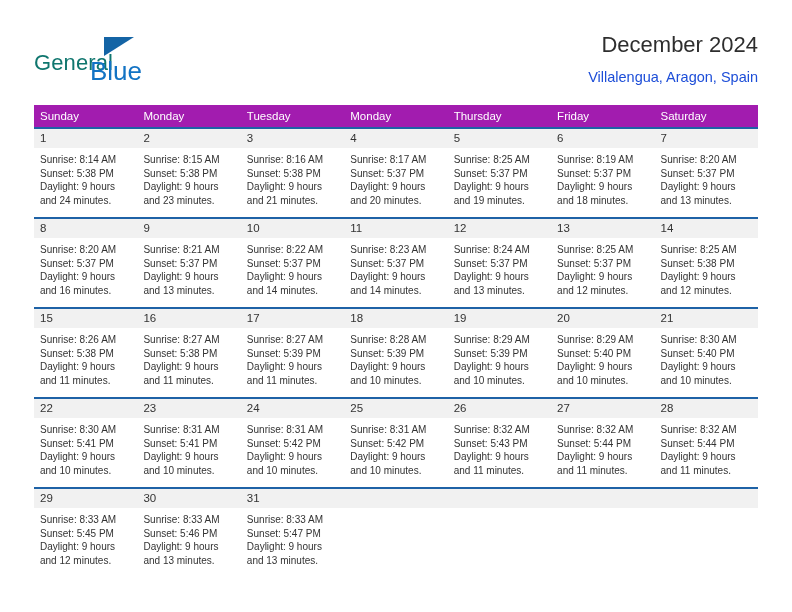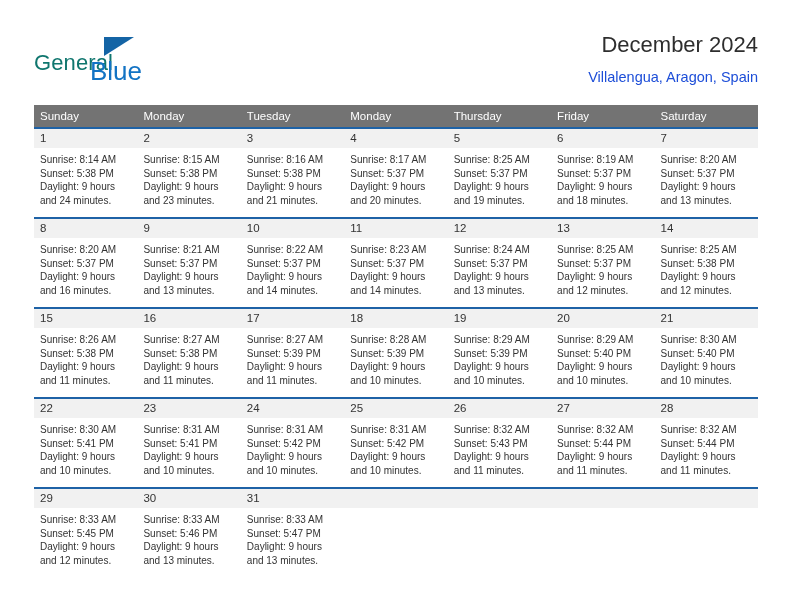--- a/index.html
+++ b/index.html
@@ -91,21 +91,21 @@
   .calendar {
     position: absolute;
     left: 34px;
     top: 105px;
     width: 724px;
     border-collapse: collapse;
     table-layout: fixed;
   }
 
   .calendar th {
-    background: #737373;
+    background: #a21caf;
     color: #ffffff;
     font-size: 11.5px;
     font-weight: normal;
     text-align: left;
     padding: 5px 0 5px 6px;
     height: 18px;
     box-sizing: border-box;
   }
 
   .week-row {

